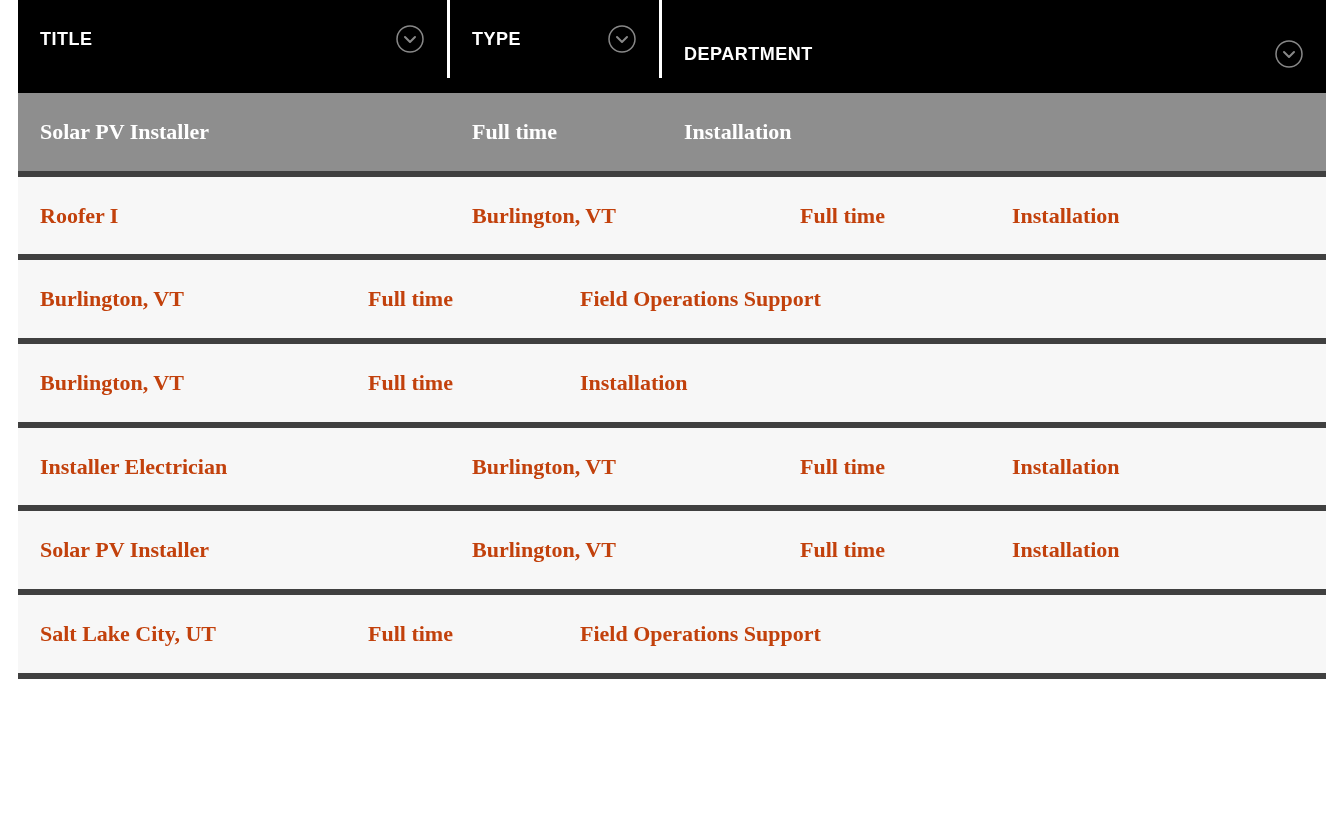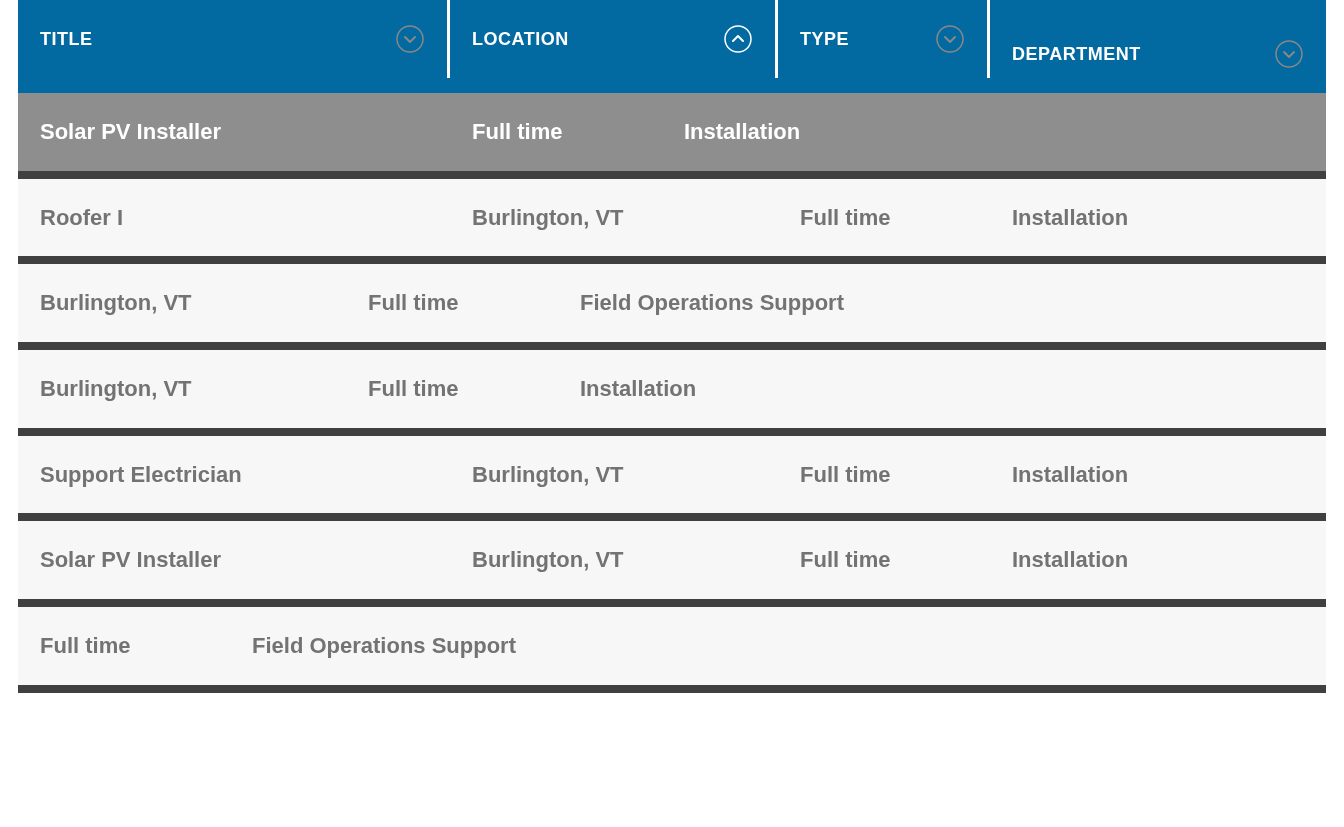--- a/index.html
+++ b/index.html
@@ -9,21 +9,21 @@
     width: 1344px;
   }
   .table {
     width: 1308px;
     margin: 0 18px;
     border-collapse: separate;
     border-spacing: 0;
   }
   .thead-row {
     display: flex;
-    background: #0369a1;
+    background: #000000;
   }
   .th {
     display: flex;
     align-items: center;
     justify-content: space-between;
     padding: 0 22px;
     height: 78px;
     color: #ffffff;
     font-weight: 700;
     font-size: 18px;
@@ -42,29 +42,30 @@
     flex: 0 0 30px;
   }
   .sort-icon circle { fill: none; stroke: #888; stroke-width: 1.5; }
   .sort-icon polyline { fill: none; stroke: #888; stroke-width: 2; stroke-linecap: round; stroke-linejoin: round; }
   .sort-icon.active circle { stroke: #ffffff; }
   .sort-icon.active polyline { stroke: #ffffff; }
   .tbody { }
   .tr {
     display: flex;
     background: #f7f7f7;
-    border-bottom: 8px solid #404040;
+    border-bottom: 6px solid #404040;
     cursor: pointer;
+    font-family: Liberation Serif, serif;
   }
   .tr.selected { background: #8e8e8e; }
   .td {
     padding: 24px 22px;
     font-size: 22px;
     font-weight: 600;
-    color: #737373;
+    color: #c2410c;
     display: flex;
     align-items: center;
     line-height: 1.35;
   }
   .tr.selected .td { color: #ffffff; }
   .td.col-title { flex: 0 0 432px; }
   .td.col-location { flex: 0 0 328px; }
   .td.col-type { flex: 0 0 212px; }
   .td.col-department { flex: 1 1 auto; }
 </style>
@@ -76,27 +77,20 @@
   <div class="thead-row">
 
     <div class="th col-title">
       <span>TITLE</span>
       <svg class="sort-icon" viewBox="0 0 30 30">
         <circle cx="15" cy="15" r="13"></circle>
         <polyline points="10,13 15,18 20,13"></polyline>
       </svg>
     </div>
 
-    <div class="th col-location">
-      <span>LOCATION</span>
-      <svg class="sort-icon active" viewBox="0 0 30 30">
-        <circle cx="15" cy="15" r="13"></circle>
-        <polyline points="10,17 15,12 20,17"></polyline>
-      </svg>
-    </div>
 
     <div class="th col-type">
       <span>TYPE</span>
       <svg class="sort-icon" viewBox="0 0 30 30">
         <circle cx="15" cy="15" r="13"></circle>
         <polyline points="10,13 15,18 20,13"></polyline>
       </svg>
     </div>
 
     <div class="th col-department">
@@ -125,30 +119,31 @@
         <div class="td col-location">Burlington, VT</div>
         <div class="td col-type">Full time</div>
         <div class="td col-department">Field Operations Support</div>
       </div>
       <div class="tr">
         <div class="td col-location">Burlington, VT</div>
         <div class="td col-type">Full time</div>
         <div class="td col-department">Installation</div>
       </div>
       <div class="tr">
-        <div class="td col-title">Support Electrician</div>
+        <div class="td col-title">Installer Electrician</div>
         <div class="td col-location">Burlington, VT</div>
         <div class="td col-type">Full time</div>
         <div class="td col-department">Installation</div>
       </div>
       <div class="tr">
         <div class="td col-title">Solar PV Installer</div>
         <div class="td col-location">Burlington, VT</div>
         <div class="td col-type">Full time</div>
         <div class="td col-department">Installation</div>
       </div>
       <div class="tr">
+        <div class="td col-location">Salt Lake City, UT</div>
         <div class="td col-type">Full time</div>
         <div class="td col-department">Field Operations Support</div>
       </div>
     </div>
 
 </div>
 
 </body></html>

